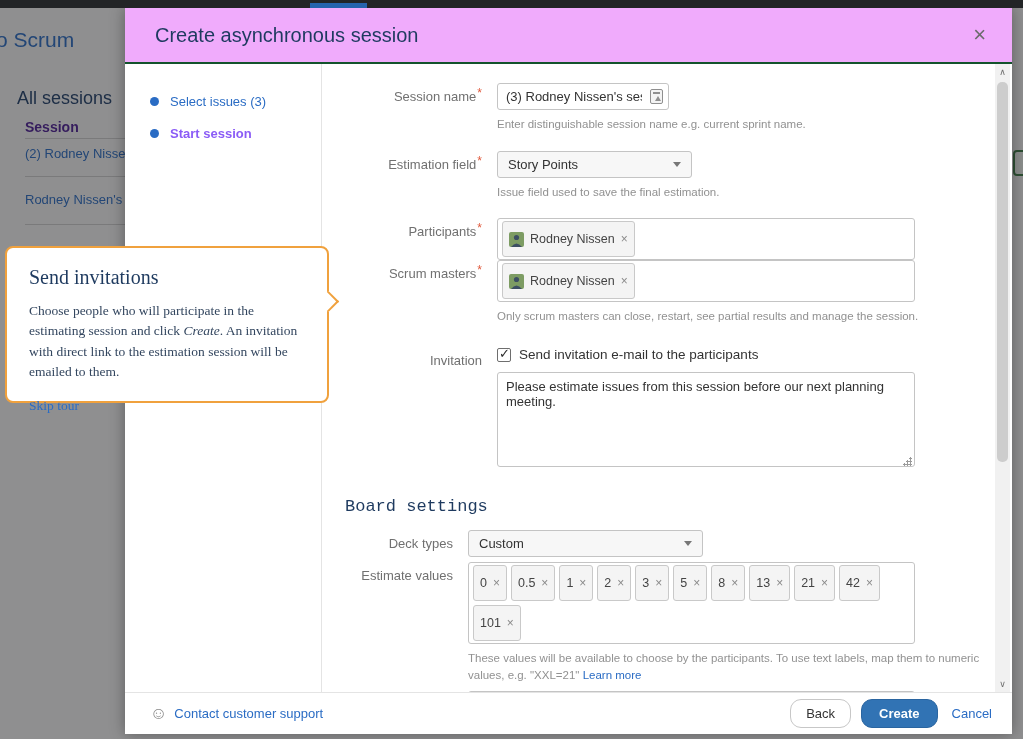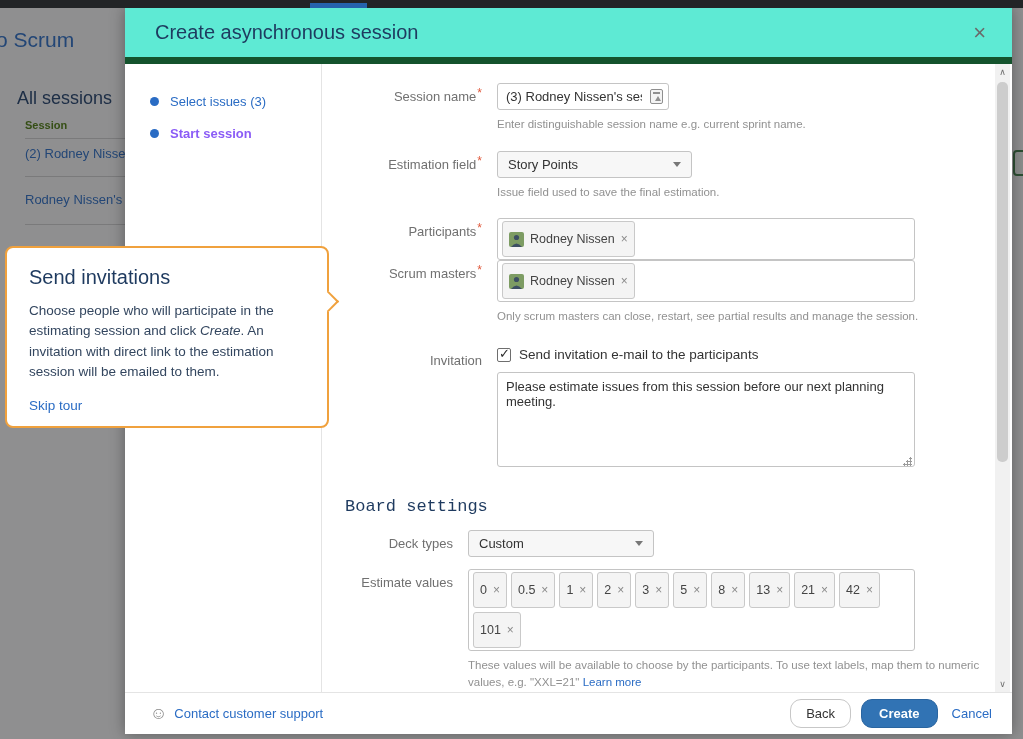--- a/index.html
+++ b/index.html
@@ -7,34 +7,34 @@
     font-family:"Liberation Sans", sans-serif; background:#f5f5f5; }
 
   
   #topbar { position:absolute; left:0; top:0; width:1023px; height:8px; background:#222426; z-index:30; }
   #topbar .tab-accent { position:absolute; left:310px; top:3px; width:57px; height:5px; background:#2563ad; }
 
   
   #bgpage { position:absolute; inset:0; background:#f6f6f6; z-index:1; }
   .bg-apptitle { position:absolute; left:-4px; top:28px; font-size:21px; color:#2a6cc4; }
   .bg-heading { position:absolute; left:17px; top:88px; font-size:18px; color:#21406b; }
-  .bg-colhead { position:absolute; left:25px; top:119px; font-size:11px; font-weight:bold; color:#4d7c0f; }
+  .bg-colhead { position:absolute; left:25px; top:119px; font-size:14px; font-weight:bold; color:#4c1d95; }
   .bg-sep { position:absolute; left:25px; height:1px; background:#cfcfcf; width:100px; }
   .bg-row { position:absolute; left:25px; font-size:13px; color:#2a6cc4; white-space:nowrap; }
   .bg-fragment { position:absolute; right:-4px; top:150px; width:14px; height:26px;
     background:#eef3ee; border:2px solid #3e7d46; border-radius:4px; }
 
   
   #overlay { position:absolute; inset:0; background:rgba(28,28,30,0.47); z-index:2; }
 
   
   #modal { position:absolute; left:125px; top:8px; width:887px; height:726px; background:#fff;
     z-index:10; box-shadow:0 0 14px rgba(0,0,0,0.35); display:flex; flex-direction:column; }
-  .modal-header { height:56px; flex:0 0 56px; border-bottom:7px solid #14532d;
-    display:flex; align-items:center; padding:0 20px 0 30px; background:#5eead4; }
+  .modal-header { height:56px; flex:0 0 56px; border-bottom:2px solid #14532d;
+    display:flex; align-items:center; padding:0 20px 0 30px; background:#f0abfc; }
   .modal-title { font-size:20px; color:#1e3a5f; flex:1; }
   .close-x { font-size:22px; color:#6a6a6a; cursor:pointer; line-height:1; padding:2px 6px; }
 
   .modal-body { flex:1; display:flex; overflow:hidden; position:relative; }
 
   
   .steps { width:197px; flex:0 0 197px; border-right:1px solid #e4e4e4; padding:30px 0 0 25px; }
   .step { display:flex; align-items:center; margin-bottom:17px; font-size:13px; }
   .step-dot { width:9px; height:9px; border-radius:50%; background:#2a6cc4; margin-right:11px; flex:0 0 9px; }
   .step-link { color:#2a6cc4; cursor:pointer; }
@@ -110,22 +110,22 @@
   .modal-footer { flex:0 0 42px; border-top:1px solid #e4e4e4; display:flex; align-items:center;
     padding:0 12px 0 25px; background:#fff; }
   .support { display:flex; align-items:center; font-size:13px; flex:1; }
   .smiley { font-size:17px; color:#8a8a8a; margin-right:7px; line-height:1; }
   .btn { border-radius:11px; font-size:13px; padding:6px 15px; cursor:pointer; font-family:"Liberation Sans",sans-serif; }
   .btn-back { background:#fff; border:1px solid #c7c7c7; color:#333; margin-right:10px; }
   .btn-create { background:#3173b4; border:1px solid #2a65a0; color:#fff; font-weight:bold; margin-right:14px; padding:6px 17px; }
   .cancel-link { font-size:13px; margin-right:8px; }
 
   
-  #tour { position:absolute; left:5px; top:246px; width:324px; height:182px; background:#fff;
-    border:2px solid #f0a13d; border-radius:8px; z-index:20; padding:18px 22px; }
+  #tour { position:absolute; left:5px; top:246px; width:324px; height:157px; background:#fff;
+    border:2px solid #f0a13d; border-radius:8px; z-index:20; padding:18px 22px;font-family:Liberation Serif, serif; }
   #tour .arrow { position:absolute; right:-9px; top:46px; width:15px; height:15px; background:#fff;
     border-top:2px solid #f0a13d; border-right:2px solid #f0a13d; transform:rotate(45deg); }
   .tour-title { font-size:20px; color:#1e3a5f; margin-bottom:12px; }
   .tour-body { font-size:13.5px; color:#33465f; line-height:1.5; margin-bottom:14px; }
   .tour-skip { font-size:13.5px; display:inline-block; }
 </style>
 </head>
 <body>
 
 <div id="bgpage">
@@ -236,21 +236,21 @@
             <span class="resize-grip"></span>
           </div>
         </div>
       </div>
 
       <div class="section-heading">Board settings</div>
 
       <div class="frow">
         <div class="flabel board">Deck types</div>
         <div class="fcol">
-          <div class="select" style="width:186px; margin-bottom:12px">
+          <div class="select" style="width:235px; margin-bottom:5px">
             <span>Custom</span>
             <span class="caret"></span>
           </div>
         </div>
       </div>
 
       <div class="frow">
         <div class="flabel board">Estimate values</div>
         <div class="fcol">
           <div class="chips-box" style="width:447px">

